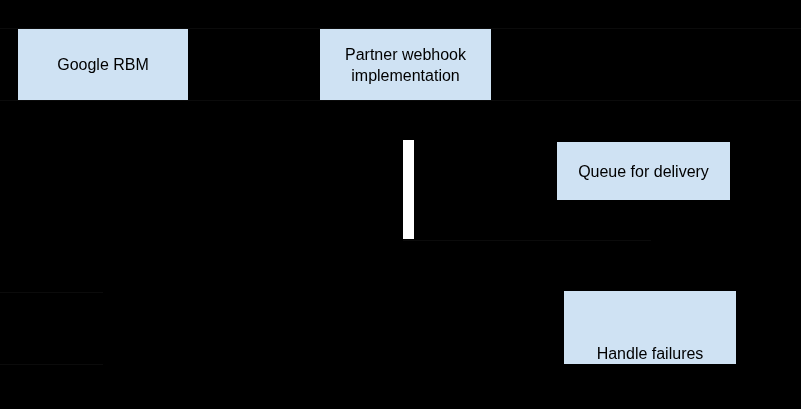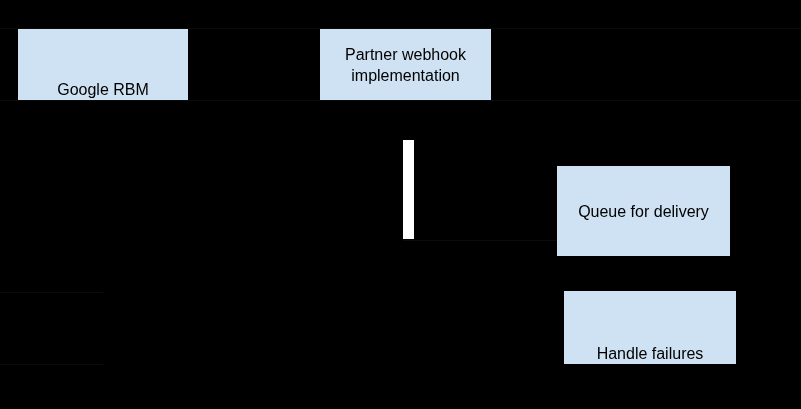--- a/index.html
+++ b/index.html
@@ -21,23 +21,23 @@
     color: var(--node-text, #000000);
     display: flex;
     align-items: center;
     justify-content: center;
     text-align: center;
     font-size: 16px;
     line-height: 21px;
     box-sizing: border-box;
     padding: 0 10px;
   }
-  .node-google-rbm        { left: 18px;  top: 29px;  width: 170px; height: 71px; align-items: flex-end; }
+  .node-google-rbm        { left: 18px;  top: 29px;  width: 170px; height: 71px; }
   .node-partner-webhook   { left: 320px; top: 29px;  width: 171px; height: 71px; }
-  .node-queue-for-delivery{ left: 557px; top: 142px; width: 173px; height: 90px; margin-top: 24px; }
+  .node-queue-for-delivery{ left: 557px; top: 142px; width: 173px; height: 58px; }
   .node-handle-failures   { left: 564px; top: 291px; width: 172px; height: 73px; align-items: flex-end; }
   .activation-bar {
     position: absolute;
     left: 403px;
     top: 140px;
     width: 11px;
     height: 99px;
     background: var(--activation-fill, #ffffff);
   }
   

